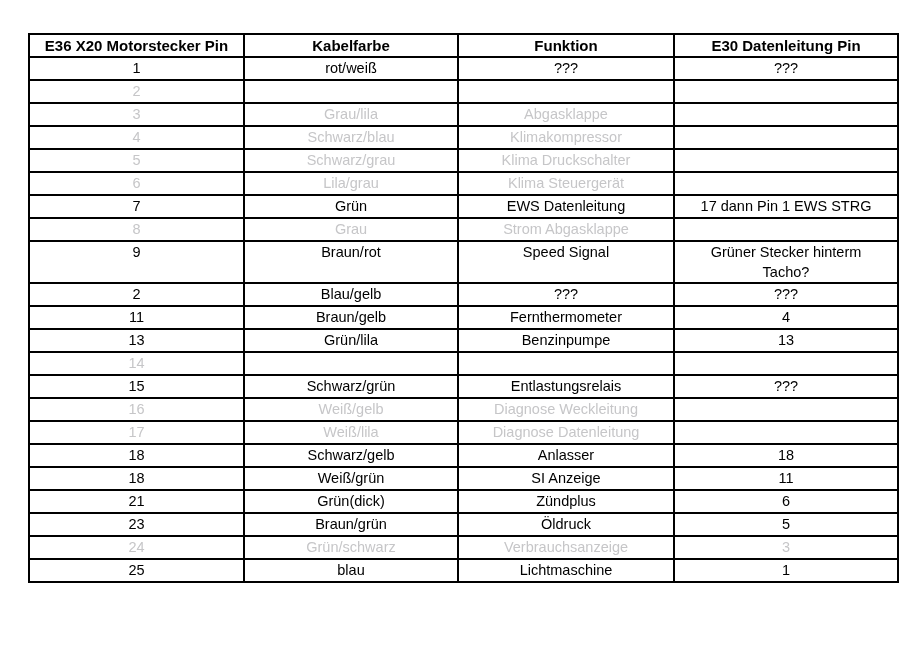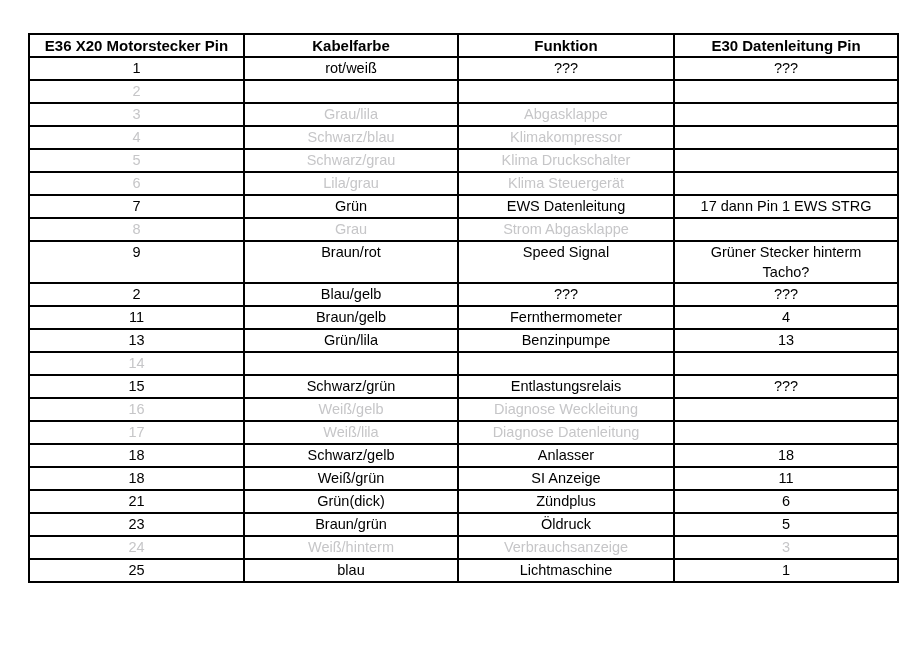--- a/index.html
+++ b/index.html
@@ -180,21 +180,21 @@
     <td>6</td>
   </tr>
         <tr>
     <td>23</td>
     <td>Braun/grün</td>
     <td>Öldruck</td>
     <td>5</td>
   </tr>
         <tr class="muted">
     <td>24</td>
-    <td>Weiß/hinterm</td>
+    <td>Grün/schwarz</td>
     <td>Verbrauchsanzeige</td>
     <td>3</td>
   </tr>
         <tr>
     <td>25</td>
     <td>blau</td>
     <td>Lichtmaschine</td>
     <td>1</td>
   </tr>
       </tbody>

